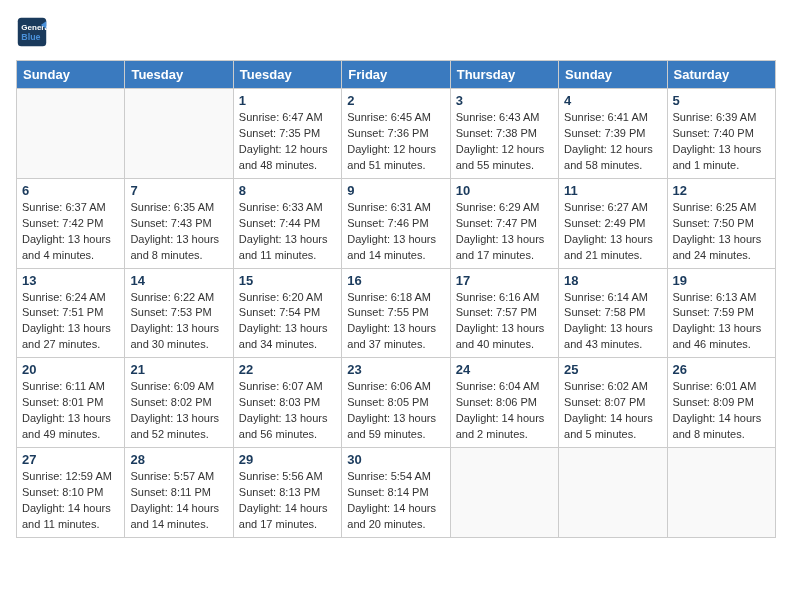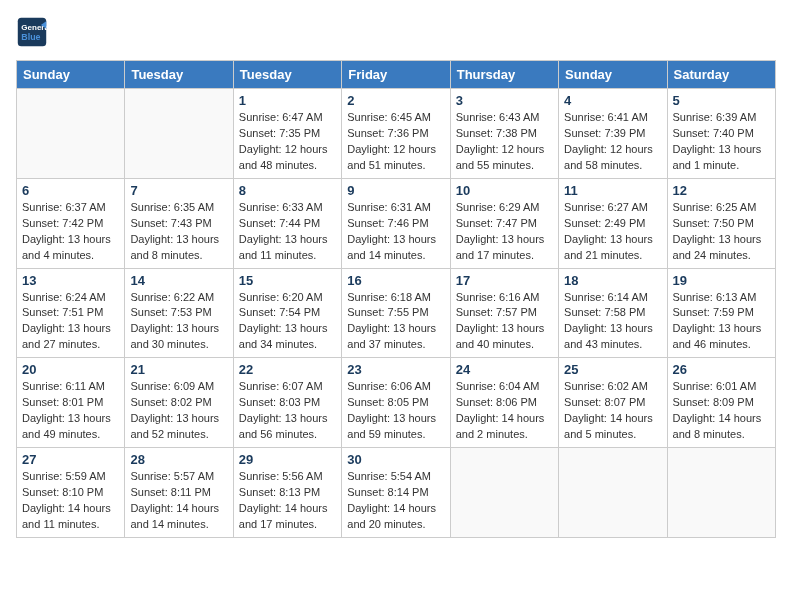--- a/index.html
+++ b/index.html
@@ -285,21 +285,21 @@
         <td>
           <span class="day-number">26</span>
           <div class="day-info">Sunrise: 6:01 AM
 Sunset: 8:09 PM
 Daylight: 14 hours and 8 minutes.</div>
         </td>
       </tr>
       <tr>
         <td>
           <span class="day-number">27</span>
-          <div class="day-info">Sunrise: 5:59 AM
+          <div class="day-info">Sunrise: 12:59 AM
 Sunset: 8:10 PM
 Daylight: 14 hours and 11 minutes.</div>
         </td>
         <td>
           <span class="day-number">28</span>
           <div class="day-info">Sunrise: 5:57 AM
 Sunset: 8:11 PM
 Daylight: 14 hours and 14 minutes.</div>
         </td>
         <td>

